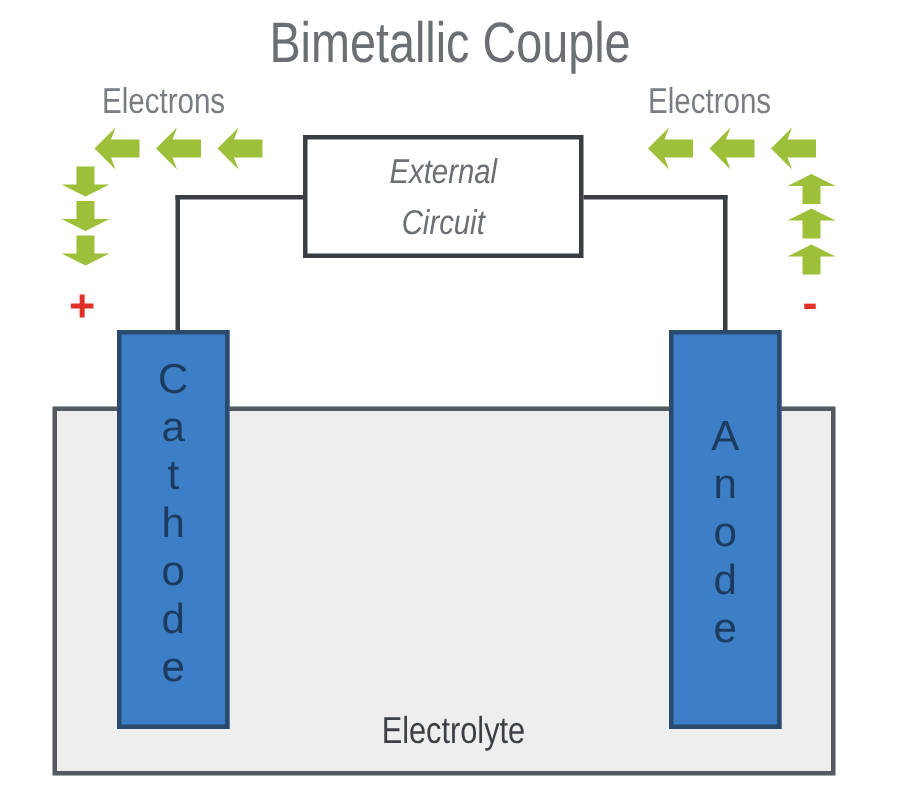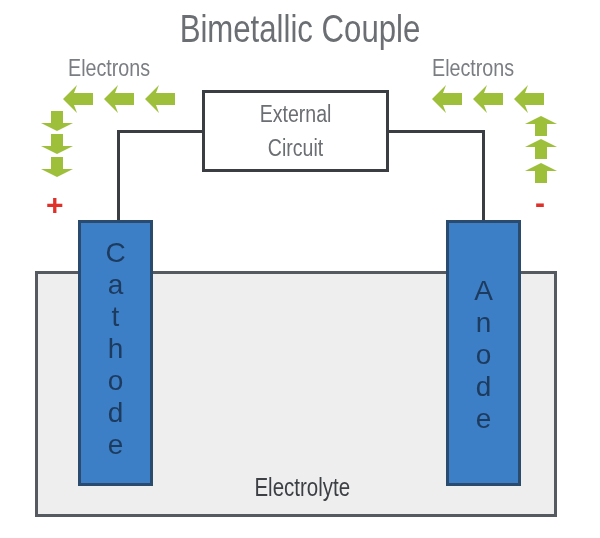--- a/index.html
+++ b/index.html
@@ -1,20 +1,20 @@
 <!DOCTYPE html>
 <html><head>
 <meta charset="utf-8">
 <style>
   html, body { margin: 0; padding: 0; background: #ffffff; }
   body { width: 600px; height: 538px; position: relative; overflow: hidden; font-family: "Liberation Sans", sans-serif; }
   .abs { position: absolute; }
   .title { left: 0; top: 8px; width: 600px; text-align: center; font-size: 38px; color: #6b6e72; letter-spacing: 0px; transform: scaleX(0.82); transform-origin: 300px 0; }
   .elabel { font-size: 24px; color: #7a7d82; transform: scaleX(0.82); transform-origin: left top; }
-  .circuit-box { left: 202px; top: 90px; width: 187px; height: 82px; border: 3px solid #3a3d42; background: #ffffff; box-sizing: border-box; }
+  .circuit-box { left: 202px; top: 90px; width: 187px; height: 82px; border: 3px solid #3a3d42; background: #ffffff; box-sizing: border-box; font-style: italic; }
   .circuit-text { width: 100%; text-align: center; font-size: 23px; line-height: 34px; color: #6b6e72; padding-top: 4px; transform: scaleX(0.85); }
   .wire { background: #3a3d42; }
   .electrolyte { left: 35px; top: 271px; width: 522px; height: 246px; background: #eeeeee; border: 3px solid #555a60; box-sizing: border-box; }
   .electrolyte-label { left: 35px; top: 473px; width: 522px; text-align: center; font-size: 25px; color: #3c3f44; transform: scaleX(0.82); transform-origin: 296px 0; }
   .electrode { width: 75px; background: #3d7fc6; border: 3px solid #2a4a6e; box-sizing: border-box; }
   .vtext { display: flex; flex-direction: column; align-items: center; font-size: 28px; color: #1d3b5e; line-height: 32px; }
   .sign { font-size: 30px; font-weight: bold; }
 </style>
 </head>
 <body>

